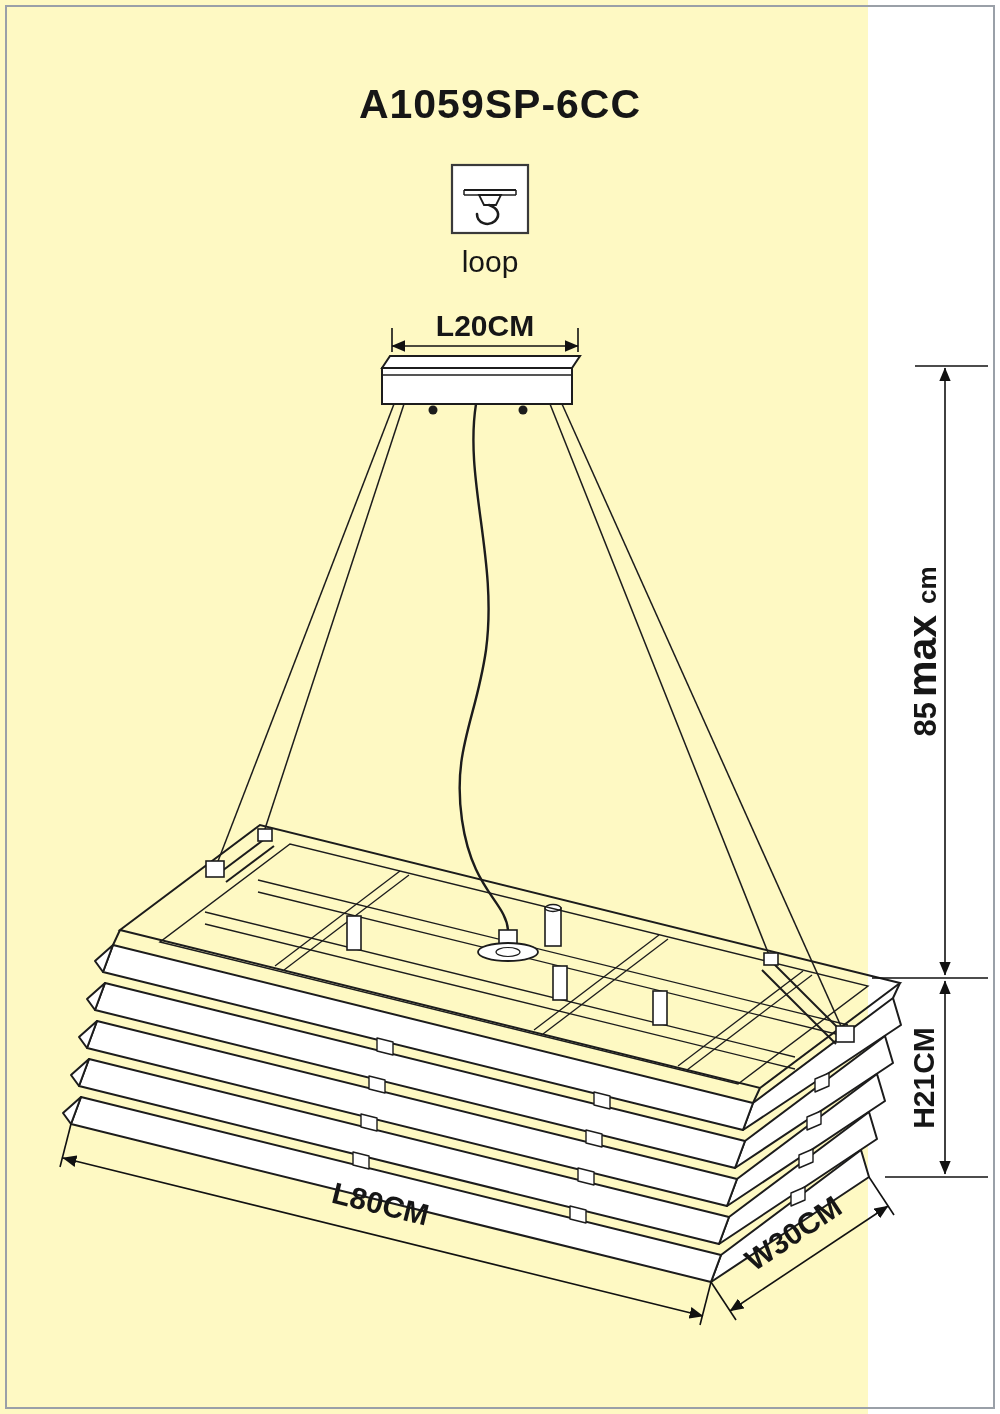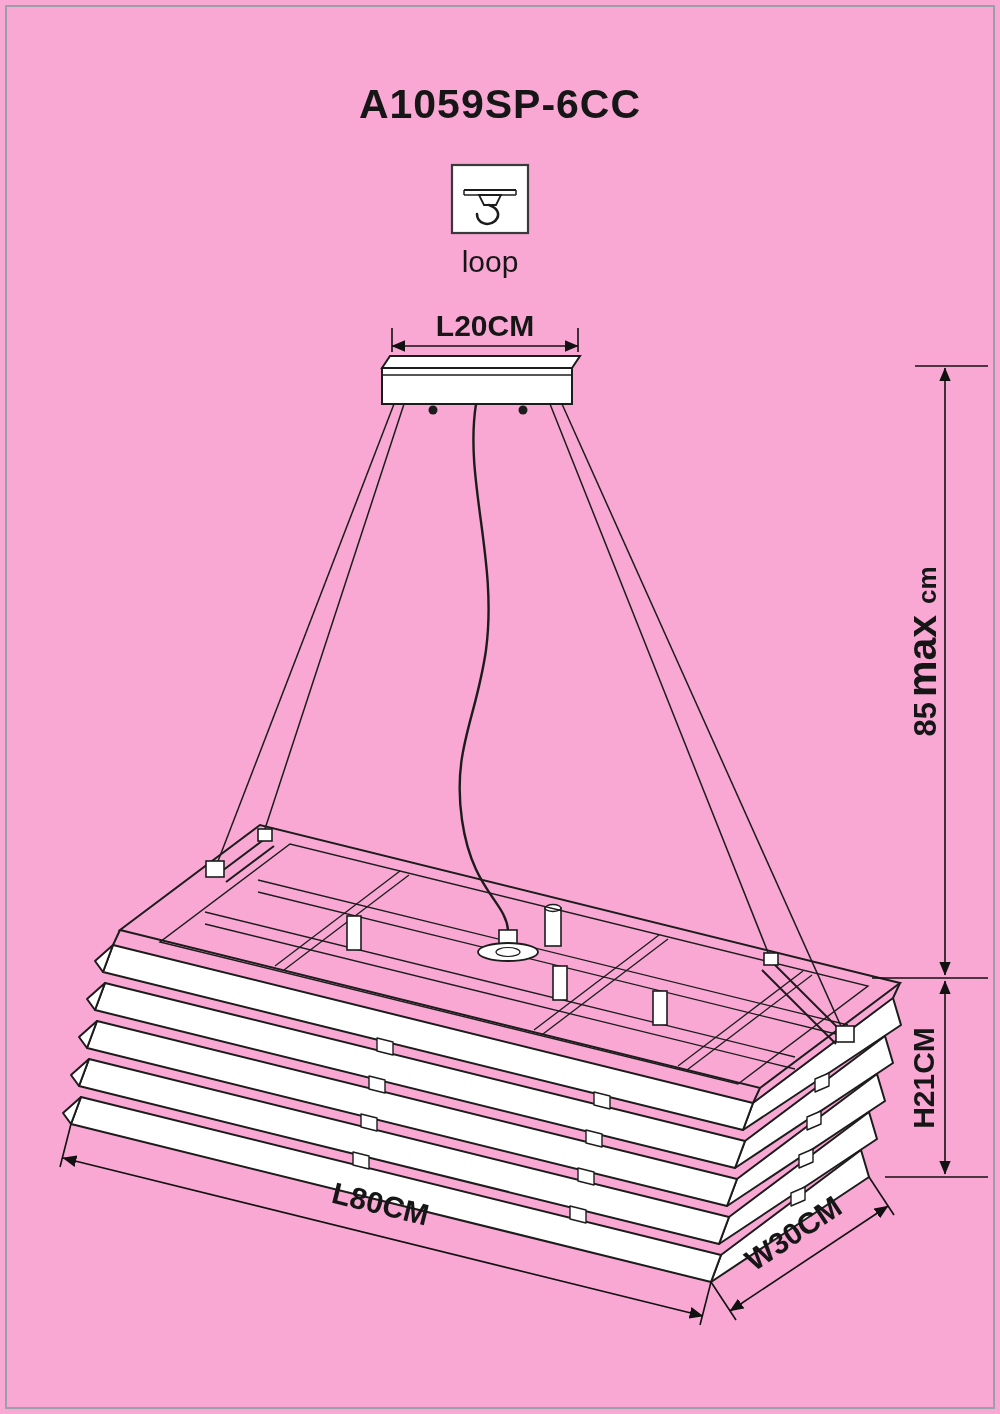--- a/index.html
+++ b/index.html
@@ -1,19 +1,19 @@
 <!DOCTYPE html>
 <html><head>
 <meta charset="utf-8">
 <style>
   html,body{margin:0;padding:0;background:#ffffff;}
   .page{
     position:relative;
-    width:1000px;height:1414px;
-    background:#f9a8d4;
+    width:868px;height:1414px;
+    background:#fef9c3;
     font-family:"Liberation Sans", sans-serif;
   }
   svg{display:block;}
   text{
     font-family:"Liberation Sans", sans-serif;
     fill:#161616;
   }
   .t-title{font-size:41px;font-weight:600;letter-spacing:1px;}
   .t-dim{font-size:30px;font-weight:600;}
   .t-loop{font-size:30px;font-weight:400;}

